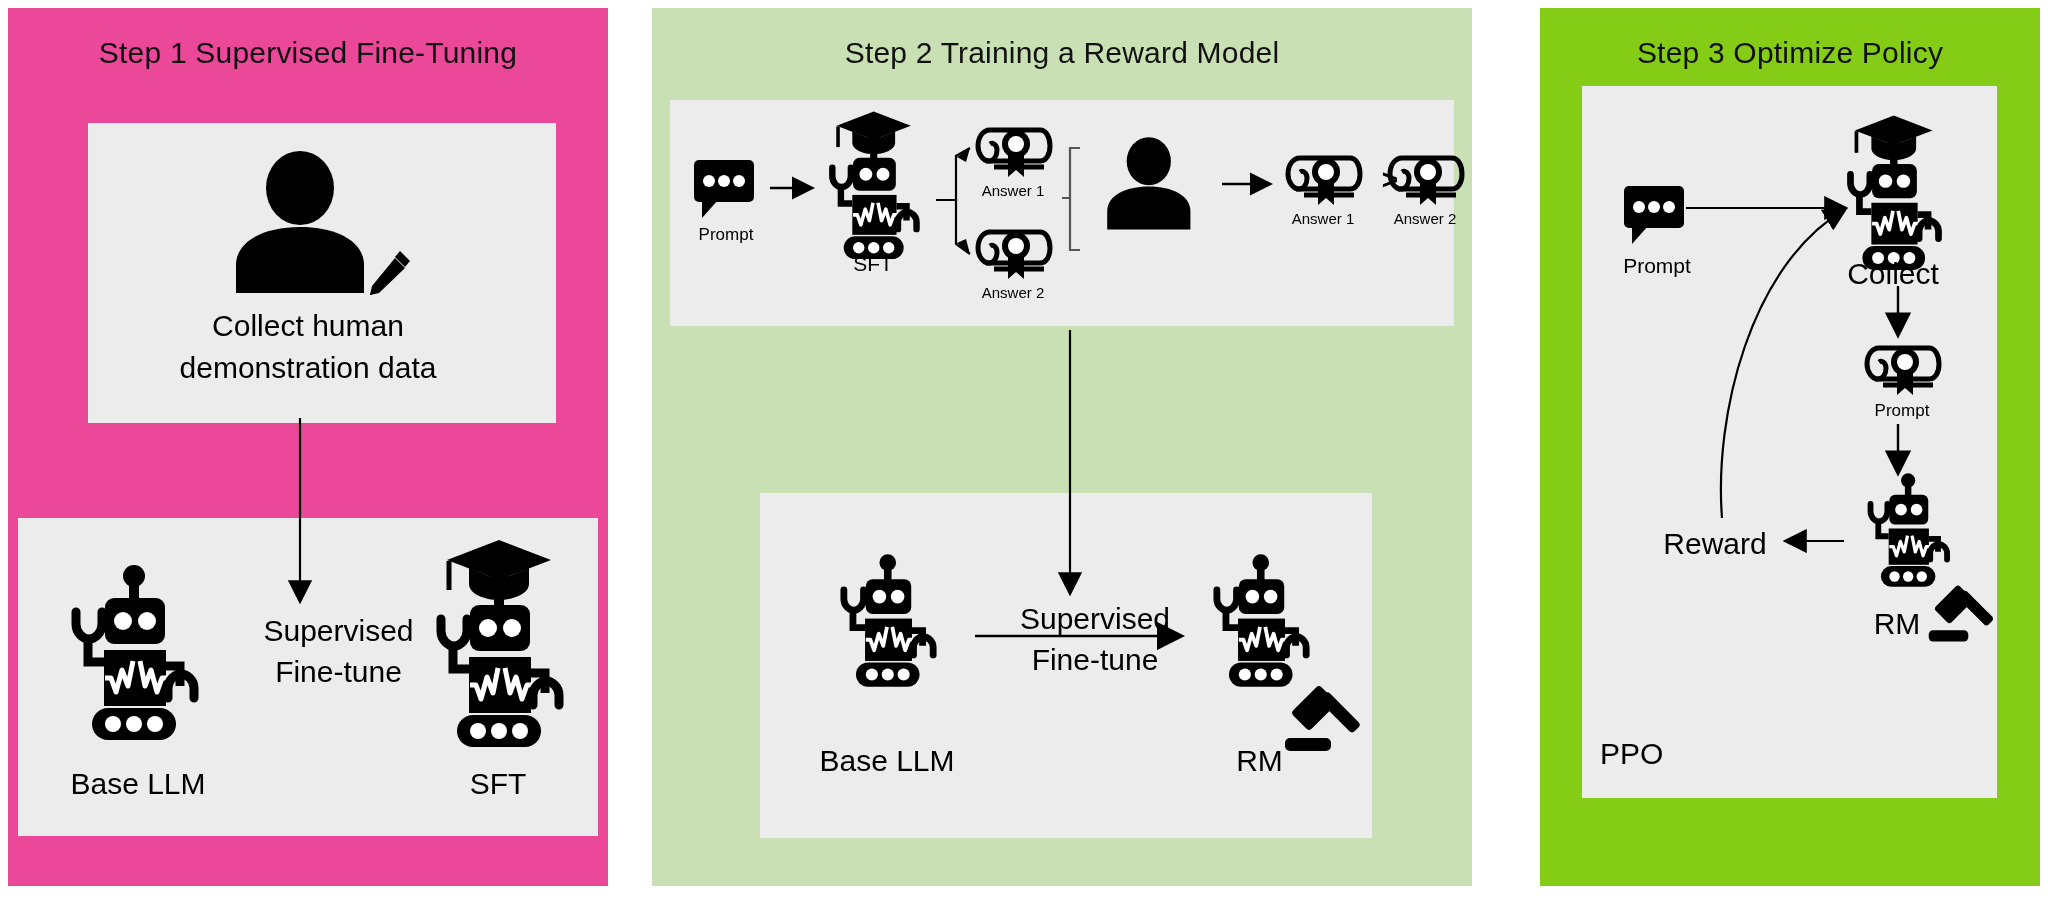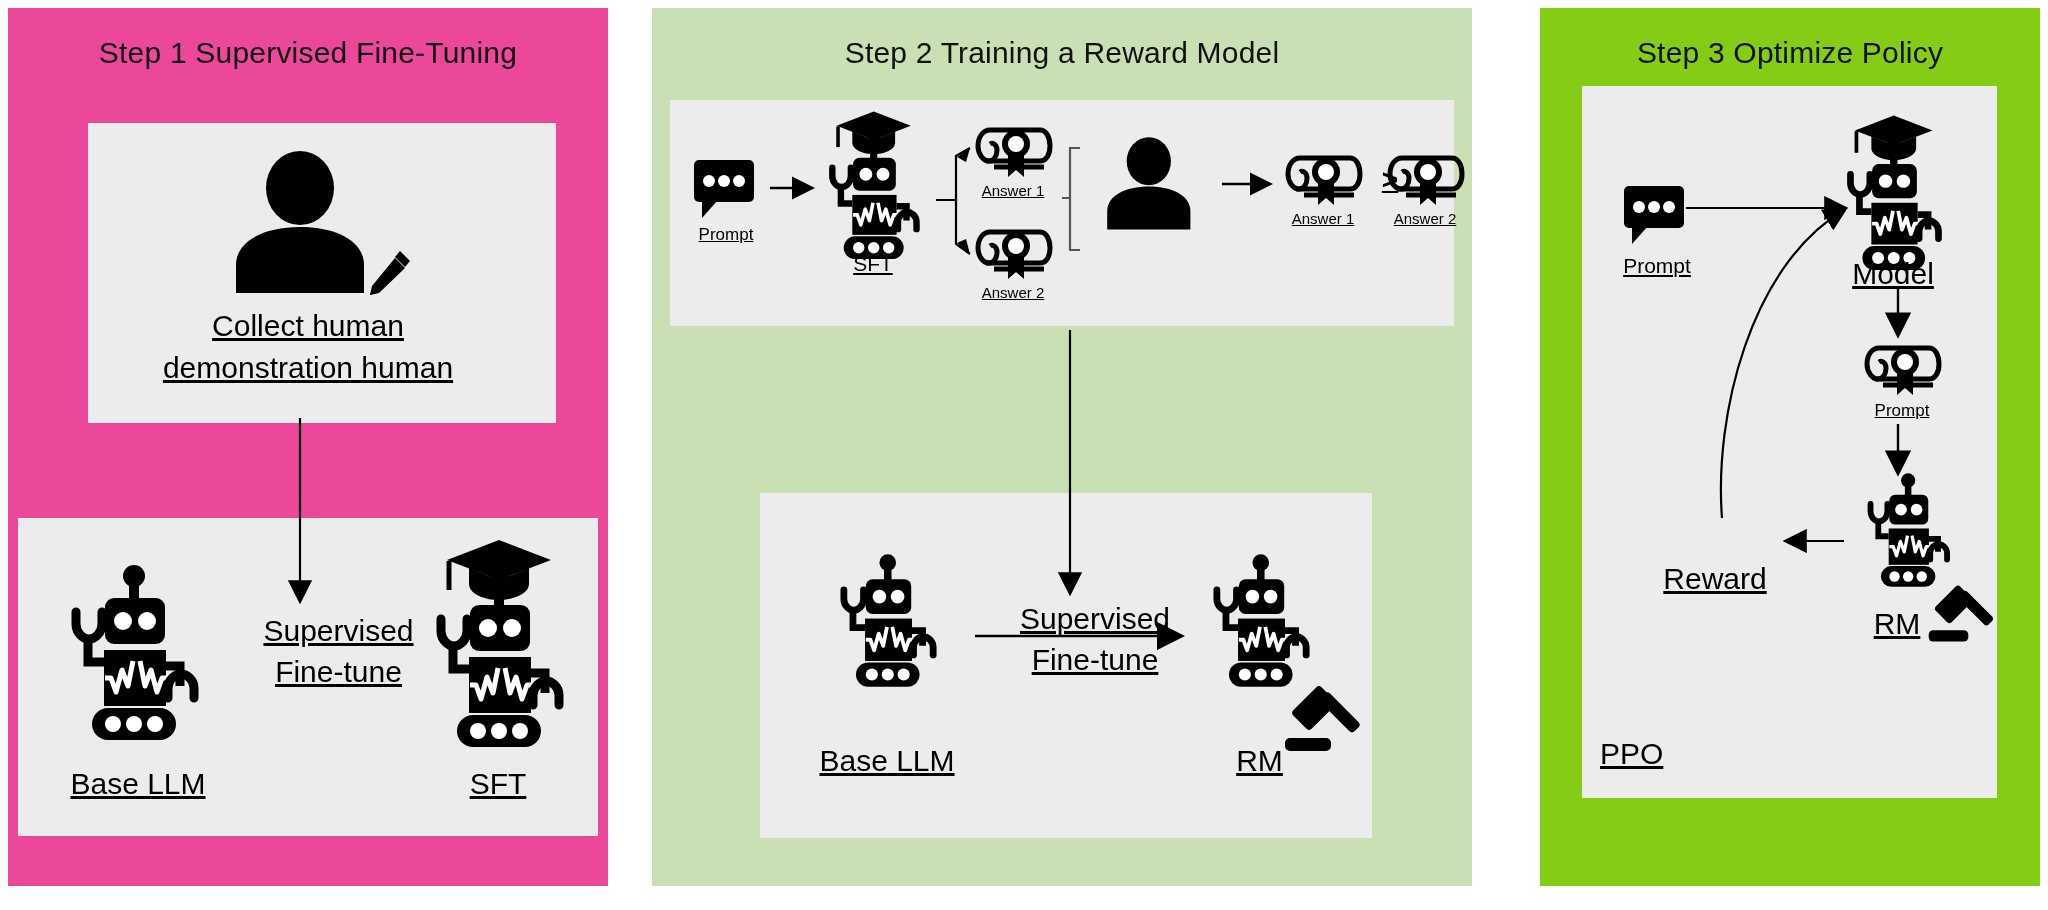--- a/index.html
+++ b/index.html
@@ -5,21 +5,21 @@
   html,body{margin:0;padding:0;background:#ffffff;}
   body{width:2048px;height:910px;font-family:"Liberation Sans",sans-serif;color:#000;overflow:hidden;}
   .canvas{position:relative;width:2048px;height:910px;background:#fff;}
 
   .panel{position:absolute;}
   .panel-title{
     position:absolute;left:0;right:0;text-align:center;
     font-size:30px;color:#111;letter-spacing:.2px;white-space:nowrap;
   }
   .card{position:absolute;background:#ececec;}
-  .lbl{position:absolute;text-align:center;white-space:nowrap;line-height:1.18;text-decoration:underline;}
+  .lbl{position:absolute;text-align:center;white-space:nowrap;line-height:1.18;}
   .lbl-xl{font-size:30px;}
   .lbl-lg{font-size:28px;}
   .lbl-md{font-size:21px;}
   .lbl-sm{font-size:17px;}
   .lbl-xs{font-size:15px;}
   .multi{white-space:normal;}
 
   svg{display:block;overflow:visible;}
   .ico{position:absolute;}
   .arrowlayer{position:absolute;left:0;top:0;width:2048px;height:910px;pointer-events:none;}
@@ -45,21 +45,21 @@
         <svg width="48" height="50" viewBox="0 0 48 50">
           <g fill="#000">
             <path d="M35 3 L45 13 L40 19 L30 9 Z"></path>
             <path d="M30 10 L40 20 L14 45 L5 47 L7 38 Z"></path>
             <path d="M5 47 L7 41 L11 45 Z" fill="#000"></path>
           </g>
         </svg>
       </div>
 
       <div class="lbl lbl-xl multi" style="left:0;top:185px;width:440px;">Collect human</div>
-      <div class="lbl lbl-xl multi" style="left:0;top:227px;width:440px;">demonstration human</div>
+      <div class="lbl lbl-xl multi" style="left:0;top:227px;width:440px;">demonstration data</div>
     </div>
 
     <div class="card" style="left:10px;top:510px;width:580px;height:318px;">
 
       <div class="ico" style="left:40px;top:48px;">
         <svg width="150" height="140" viewBox="0 0 150 140">
           <g fill="#000">
             <circle cx="76" cy="10" r="11"></circle>
             <rect x="71" y="18" width="10" height="16"></rect>
             <rect x="47" y="32" width="60" height="46" rx="9"></rect>
@@ -349,21 +349,21 @@
             <path d="M18 81 L18 93 C18 102 25 108 31 108 C37 108 44 102 44 93 L44 81" stroke="#000" stroke-width="9" fill="none" stroke-linecap="round"></path>
             <path d="M108 135 L122 135 L122 155" stroke="#000" stroke-width="9" fill="none"></path>
             <path d="M110 167 L110 157 C110 149 117 143 123 143 C129 143 136 149 136 157 L136 167" stroke="#000" stroke-width="9" fill="none" stroke-linecap="round"></path>
             <rect x="34" y="177" width="84" height="32" rx="16"></rect>
             <circle cx="55" cy="193" r="8" fill="#fff"></circle>
             <circle cx="76" cy="193" r="8" fill="#fff"></circle>
             <circle cx="97" cy="193" r="8" fill="#fff"></circle>
           </g>
         </svg>
       </div>
-      <div class="lbl lbl-xl" style="left:245px;top:170px;width:132px;">Model</div>
+      <div class="lbl lbl-xl" style="left:245px;top:170px;width:132px;">Collect</div>
 
       <div class="ico" style="left:277px;top:252px;">
         <svg width="86" height="60" viewBox="0 0 86 60">
           <g fill="none" stroke="#000" stroke-width="5">
             <path d="M20 10 L70 10 C76 10 80 17 80 26 C80 35 76 41 70 41 L16 41"></path>
             <path d="M20 10 C13 10 8 17 8 26 C8 34 13 41 19 41 C24 41 27 36 27 30 C27 25 23 22 20 24"></path>
             <path d="M24 47 L74 47"></path>
           </g>
           <circle cx="46" cy="24" r="14" fill="#000"></circle>
           <circle cx="46" cy="24" r="8" fill="#fff"></circle>
@@ -398,21 +398,21 @@
         <svg width="74" height="70" viewBox="0 0 86 80">
           <g fill="#000">
             <rect x="18" y="10" width="26" height="40" rx="4" transform="rotate(45 31 30)"></rect>
             <rect x="33" y="28" width="48" height="13" rx="4" transform="rotate(45 57 34)"></rect>
             <rect x="2" y="60" width="46" height="13" rx="5"></rect>
           </g>
         </svg>
       </div>
       <div class="lbl lbl-xl" style="left:250px;top:520px;width:130px;">RM</div>
 
-      <div class="lbl lbl-xl" style="left:48px;top:440px;width:170px;margin-top:35px;">Reward</div>
+      <div class="lbl lbl-xl" style="left:48px;top:440px;width:170px;">Reward</div>
 
       <div class="lbl lbl-xl" style="left:18px;top:650px;width:120px;text-align:left;">PPO</div>
 
       <svg class="arrowlayer" style="width:415px;height:712px;">
         <defs>
           <marker id="ah3" markerWidth="11" markerHeight="11" refX="9" refY="5.5" orient="auto">
             <path d="M0,0 L11,5.5 L0,11 z" fill="#000"></path>
           </marker>
         </defs>
 

